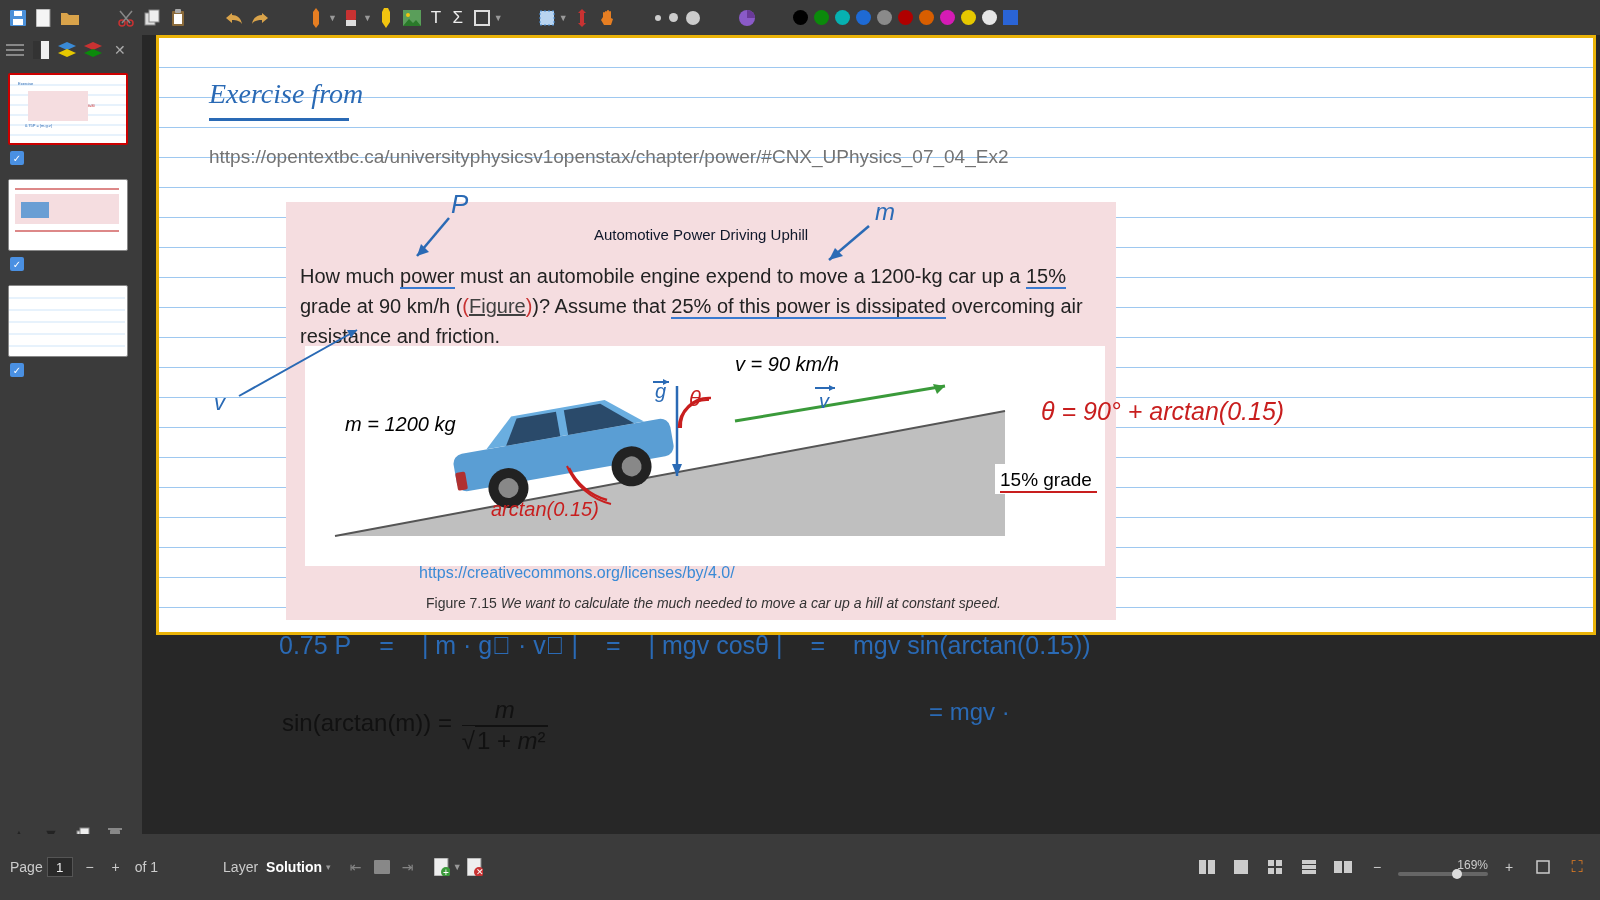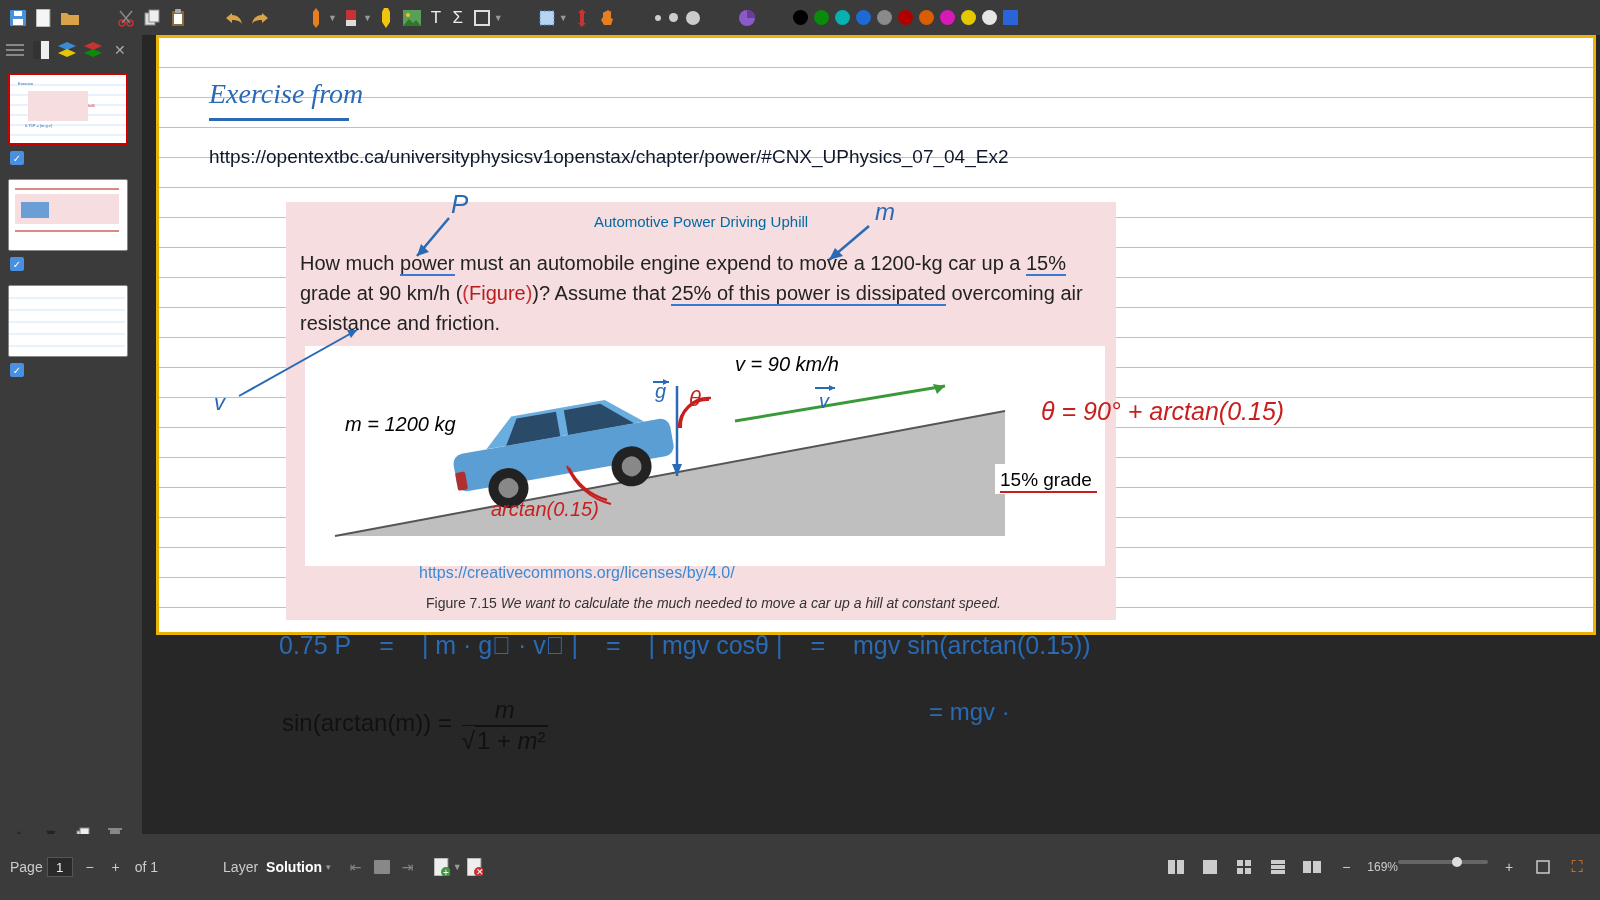--- a/index.html
+++ b/index.html
@@ -20,26 +20,26 @@
 .closetab{color:#aaa;font-size:14px;margin-left:6px;cursor:pointer}
 .thumbs{flex:1;padding:8px;overflow-y:auto}
 .thumb{width:120px;height:72px;background:#fff;border:2px solid #cc0000;border-radius:2px;margin-bottom:6px;cursor:pointer;position:relative;overflow:hidden}
 .thumb.inactive{border:1px solid #888}
 .chk{width:14px;height:14px;background:#4a90e2;border-radius:2px;margin:4px 0 14px 2px;display:flex;align-items:center;justify-content:center;color:#fff;font-size:10px}
 .canvas-area{flex:1;background:#272727;overflow:hidden;position:relative}
 .page{position:absolute;left:14px;top:0;width:1440px;height:600px;background:#fff;border:3px solid #eab308}
 .ruled{position:absolute;inset:0;background-image:repeating-linear-gradient(to bottom,transparent 0,transparent 29px,#9ec8f0 29px,#9ec8f0 30px)}
 .hw-title{position:absolute;left:50px;top:40px;color:#2a6ab5;font-family:'Comic Sans MS',cursive;font-size:28px;font-style:italic}
 .hw-title-underline{position:absolute;left:50px;top:80px;width:140px;height:3px;background:#2a6ab5}
-.url1{position:absolute;left:50px;top:108px;color:#0f172a;font-size:19px}
+.url1{position:absolute;left:50px;top:108px;color:#737373;font-size:19px}
 .problem-box{position:absolute;left:127px;top:164px;width:830px;height:418px;background:#f5dde0}
-.pbox-title{text-align:center;font-size:15px;color:#0369a1;padding-top:11px}
+.pbox-title{text-align:center;font-size:15px;color:#0f172a;padding-top:24px}
 .pbox-text{padding:18px 14px 8px 14px;font-size:20px;color:#222;font-family:Georgia,serif;line-height:1.5}
 .ul-blue{border-bottom:2px solid #3a7ad0}
-.fig-link{color:#b91c1c;}
+.fig-link{color:#404040;text-decoration:underline}
 .diagram{position:absolute;left:146px;top:308px;width:800px;height:220px;background:#fff}
 .car-svg{position:absolute;left:0;top:0}
 .fig-caption{position:absolute;left:140px;bottom:8px;font-size:14px;font-style:italic;color:#333;font-family:Georgia,serif}
 .fig-caption b{font-weight:normal;font-style:normal}
 .url2{position:absolute;left:260px;top:526px;color:#3a8ad6;font-size:16px}
 .eq1{position:absolute;left:120px;top:593px;font-family:'Comic Sans MS',cursive;color:#2a6ab5;font-size:25px;display:flex;align-items:center;gap:28px}
 .eq-formula{position:absolute;left:123px;top:658px;font-family:Georgia,serif;font-size:24px;color:#111}
 .frac{display:inline-flex;flex-direction:column;align-items:center;vertical-align:middle;margin:0 3px}
 .frac-line{border-top:1.5px solid #111;width:100%;margin:1px 0}
 .eq-r{position:absolute;left:770px;top:660px;font-family:'Comic Sans MS',cursive;color:#2a6ab5;font-size:24px}
@@ -441,21 +441,21 @@
           <rect y="10" width="14" height="4" fill="#ccc"></rect>
         </svg>
       </div>
     <div class="sbtn">
         <svg width="18" height="12">
           <rect width="8" height="12" fill="#ccc"></rect>
           <rect x="10" width="8" height="12" fill="#ccc"></rect>
         </svg>
       </div>
     <div class="sbtn">−</div>
-    <div style="display:flex;align-items:flex-start">
+    <div style="display:flex;flex-direction:column;align-items:flex-end">
       <span style="font-size:12px">169%</span>
       <div class="zoom-slider">
           <div class="zoom-thumb"></div>
         </div>
     </div>
     <div class="sbtn">+</div>
     <div class="sbtn">
         <svg width="16" height="16">
           <rect x="2" y="2" width="12" height="12" fill="none" stroke="#ccc" stroke-width="1.5"></rect>
         </svg>

